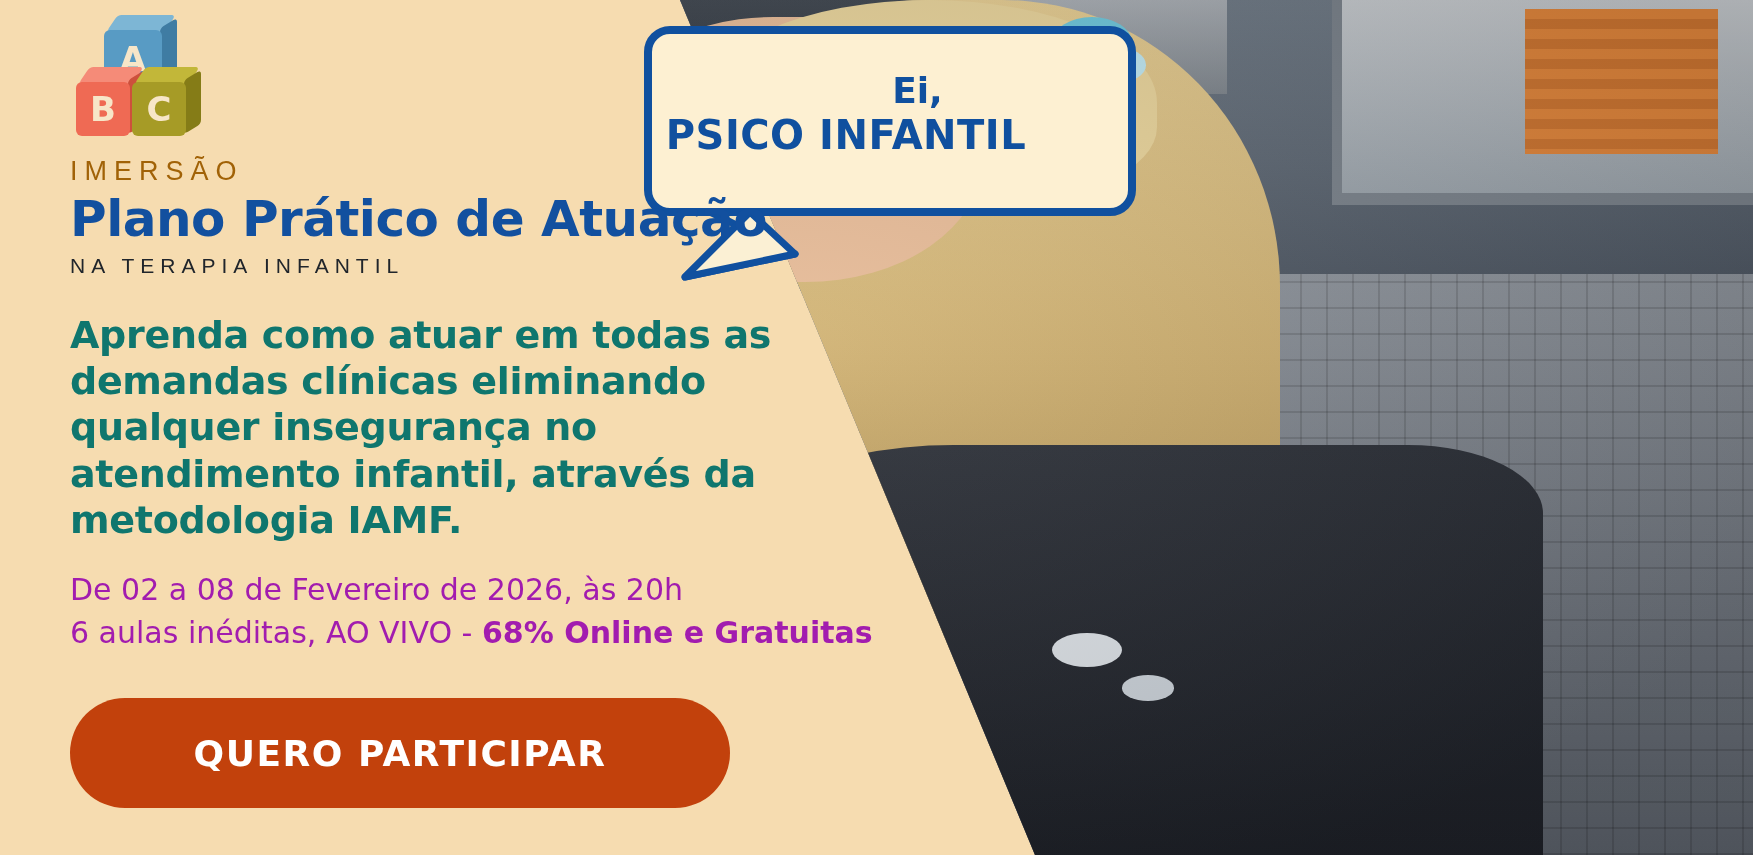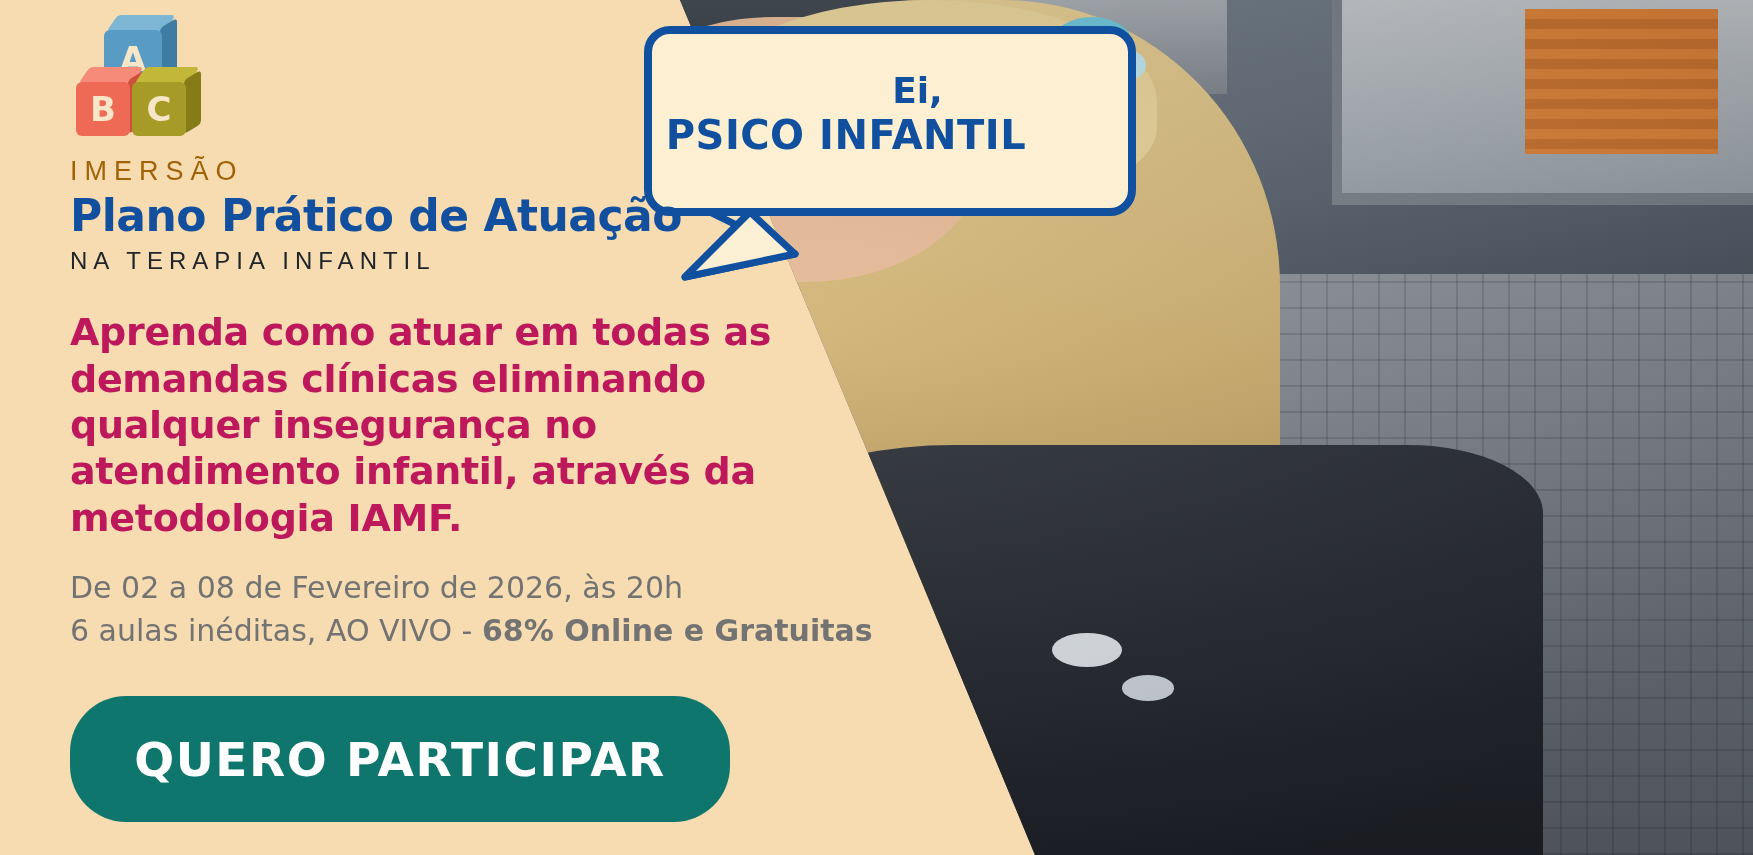--- a/index.html
+++ b/index.html
@@ -195,45 +195,45 @@
   .blk-c .face { background:#a69b26; }
   .blk-c .top  { background:#c2b739; }
   .blk-c .side { background:#857c17; }
 
   .kicker {
     font-size:27px; letter-spacing:7px; font-weight:500;
     color:#a16207; margin-bottom:6px;
     font-family:"Liberation Sans", sans-serif;
   }
   .title {
-    font-size:44px; font-weight:bold; color:#12509f;
+    font-size:50px; font-weight:bold; color:#12509f;
     letter-spacing:-0.5px; line-height:1.05; margin-bottom:8px;
     font-family:"DejaVu Sans", sans-serif;
   }
   .subkicker {
-    font-size:24px; letter-spacing:6px; font-weight:500;
+    font-size:21px; letter-spacing:6px; font-weight:500;
     color:#20252b; margin-bottom:34px;
   }
   .headline {
-    font-size:38px; font-weight:bold; color:#be185d;
+    font-size:38px; font-weight:bold; color:#0f766e;
     line-height:1.22; letter-spacing:-0.3px; margin-bottom:26px;
     font-family:"DejaVu Sans", sans-serif; max-width:760px;
   }
   .sched {
-    font-size:30px; color:#737373; line-height:1.42;
+    font-size:30px; color:#a21caf; line-height:1.42;
     font-family:"DejaVu Sans", sans-serif;
   }
   .sched b { font-weight:bold; }
 
   .cta {
     margin-top:44px;
     display:inline-flex; align-items:center; justify-content:center;
-    width:660px; height:126px;
-    background:#0f766e; border:none; border-radius:56px;
-    color:#ffffff; font-size:47px; font-weight:bold;
+    width:660px; height:110px;
+    background:#c2410c; border:none; border-radius:56px;
+    color:#ffffff; font-size:36px; font-weight:bold;
     letter-spacing:1.5px; cursor:pointer;
     font-family:"DejaVu Sans", sans-serif;
   }
 
   
   .bubble-wrap {
     position:absolute; left:630px; top:22px;
     width:510px; height:290px;
   }
   .bubble-svg { position:absolute; left:0; top:0; }

